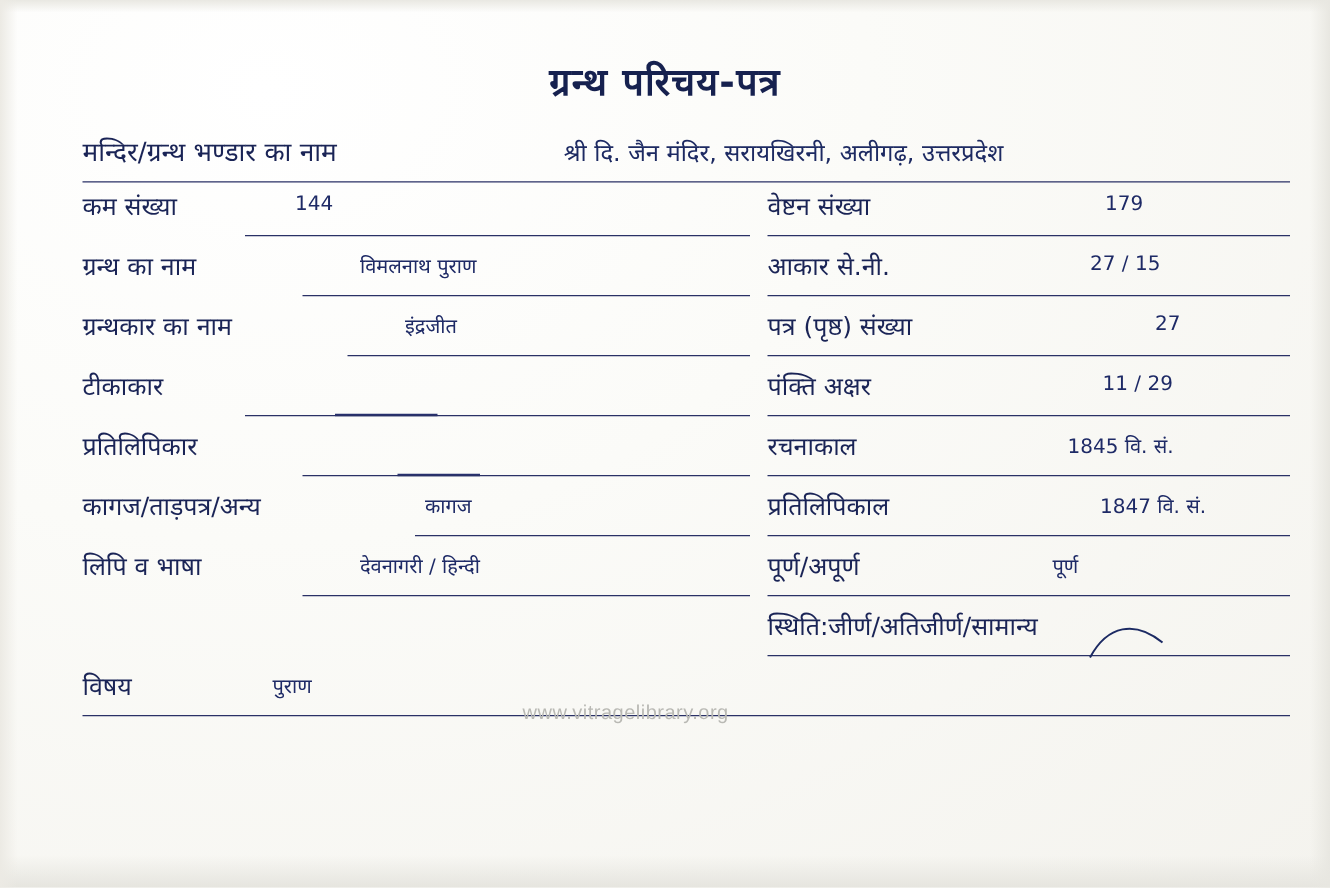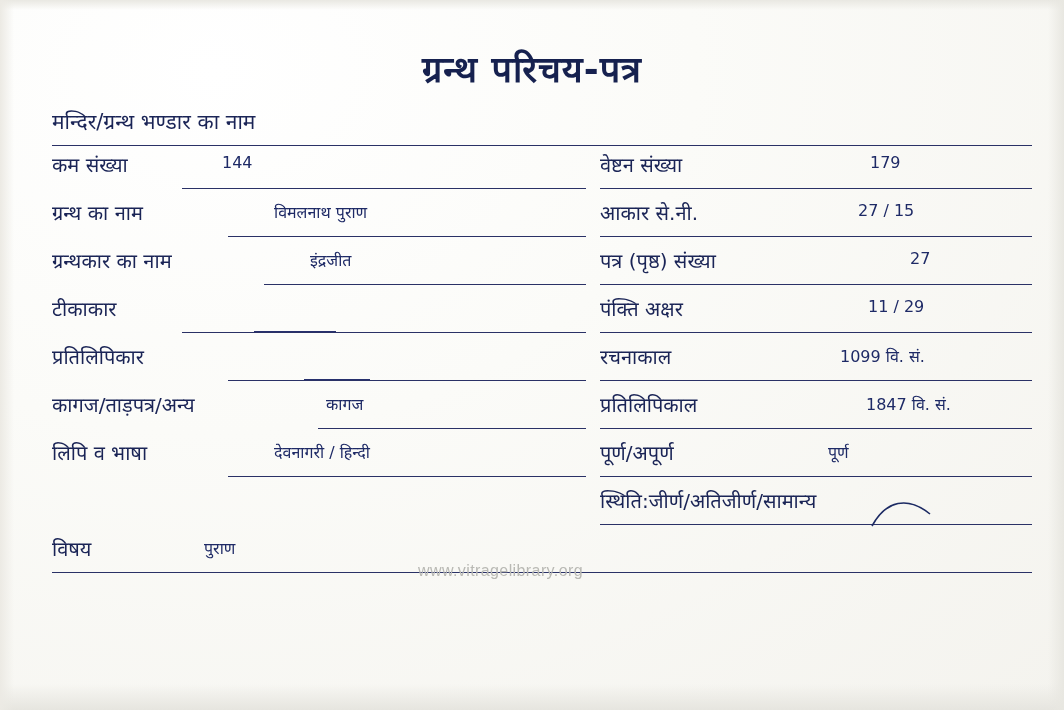--- a/index.html
+++ b/index.html
@@ -38,31 +38,31 @@
     position: absolute; top: 0; bottom: 0; right: 0; width: 16px;
     background: linear-gradient(to left, #e8e7e1, rgba(232,231,225,0));
   }
 
   .title {
     position: absolute;
     top: 44px;
     left: 0;
     right: 0;
     text-align: center;
-    font-size: 36px;
+    font-size: 30px;
     font-weight: bold;
     letter-spacing: 1px;
     color: #16214f;
     font-family: "DejaVu Sans", sans-serif;
   }
 
   .content {
     position: absolute;
     top: 105px;
-    left: 52px;
+    left: 66px;
     right: 32px;
     text-align: center;
   }
 
   
   .header-row {
     position: relative;
     height: 44px;
     font-size: 21px;
   }
@@ -166,20 +166,21 @@
   <div class="edge-bottom"></div>
   <div class="edge-left"></div>
   <div class="edge-right"></div>
 
   <div class="title">ग्रन्थ परिचय-पत्र</div>
 
   <div class="content">
 
     <div class="header-row">
       <span class="header-label">मन्दिर/ग्रन्थ भण्डार का नाम</span>
+      <span class="header-value">श्री दि. जैन मंदिर, सरायखिरनी, अलीगढ़, उत्तरप्रदेश</span>
       <span class="header-rule"></span>
     </div>
 
     <div class="row">
       <div class="cell left">
         <span class="label">कम संख्या</span>
         <span class="value" style="left:170px;">144</span>
         <span class="rule" style="left:130px; right:14px;"></span>
       </div>
       <div class="cell right">
@@ -231,21 +232,21 @@
 
     <div class="row">
       <div class="cell left">
         <span class="label">प्रतिलिपिकार</span>
         <span class="value" style="left:260px;"></span>
         <span class="seg" style="left:252px; width:66px;"></span>
         <span class="rule" style="left:176px; right:14px;"></span>
       </div>
       <div class="cell right">
         <span class="label">रचनाकाल</span>
-        <span class="value" style="left:240px;">1099 वि. सं.</span>
+        <span class="value" style="left:240px;">1845 वि. सं.</span>
         <span class="rule" style="left:0; right:0;"></span>
       </div>
     </div>
 
     <div class="row">
       <div class="cell left">
         <span class="label">कागज/ताड़पत्र/अन्य</span>
         <span class="value" style="left:274px;">कागज</span>
         <span class="rule" style="left:266px; right:14px;"></span>
       </div>

